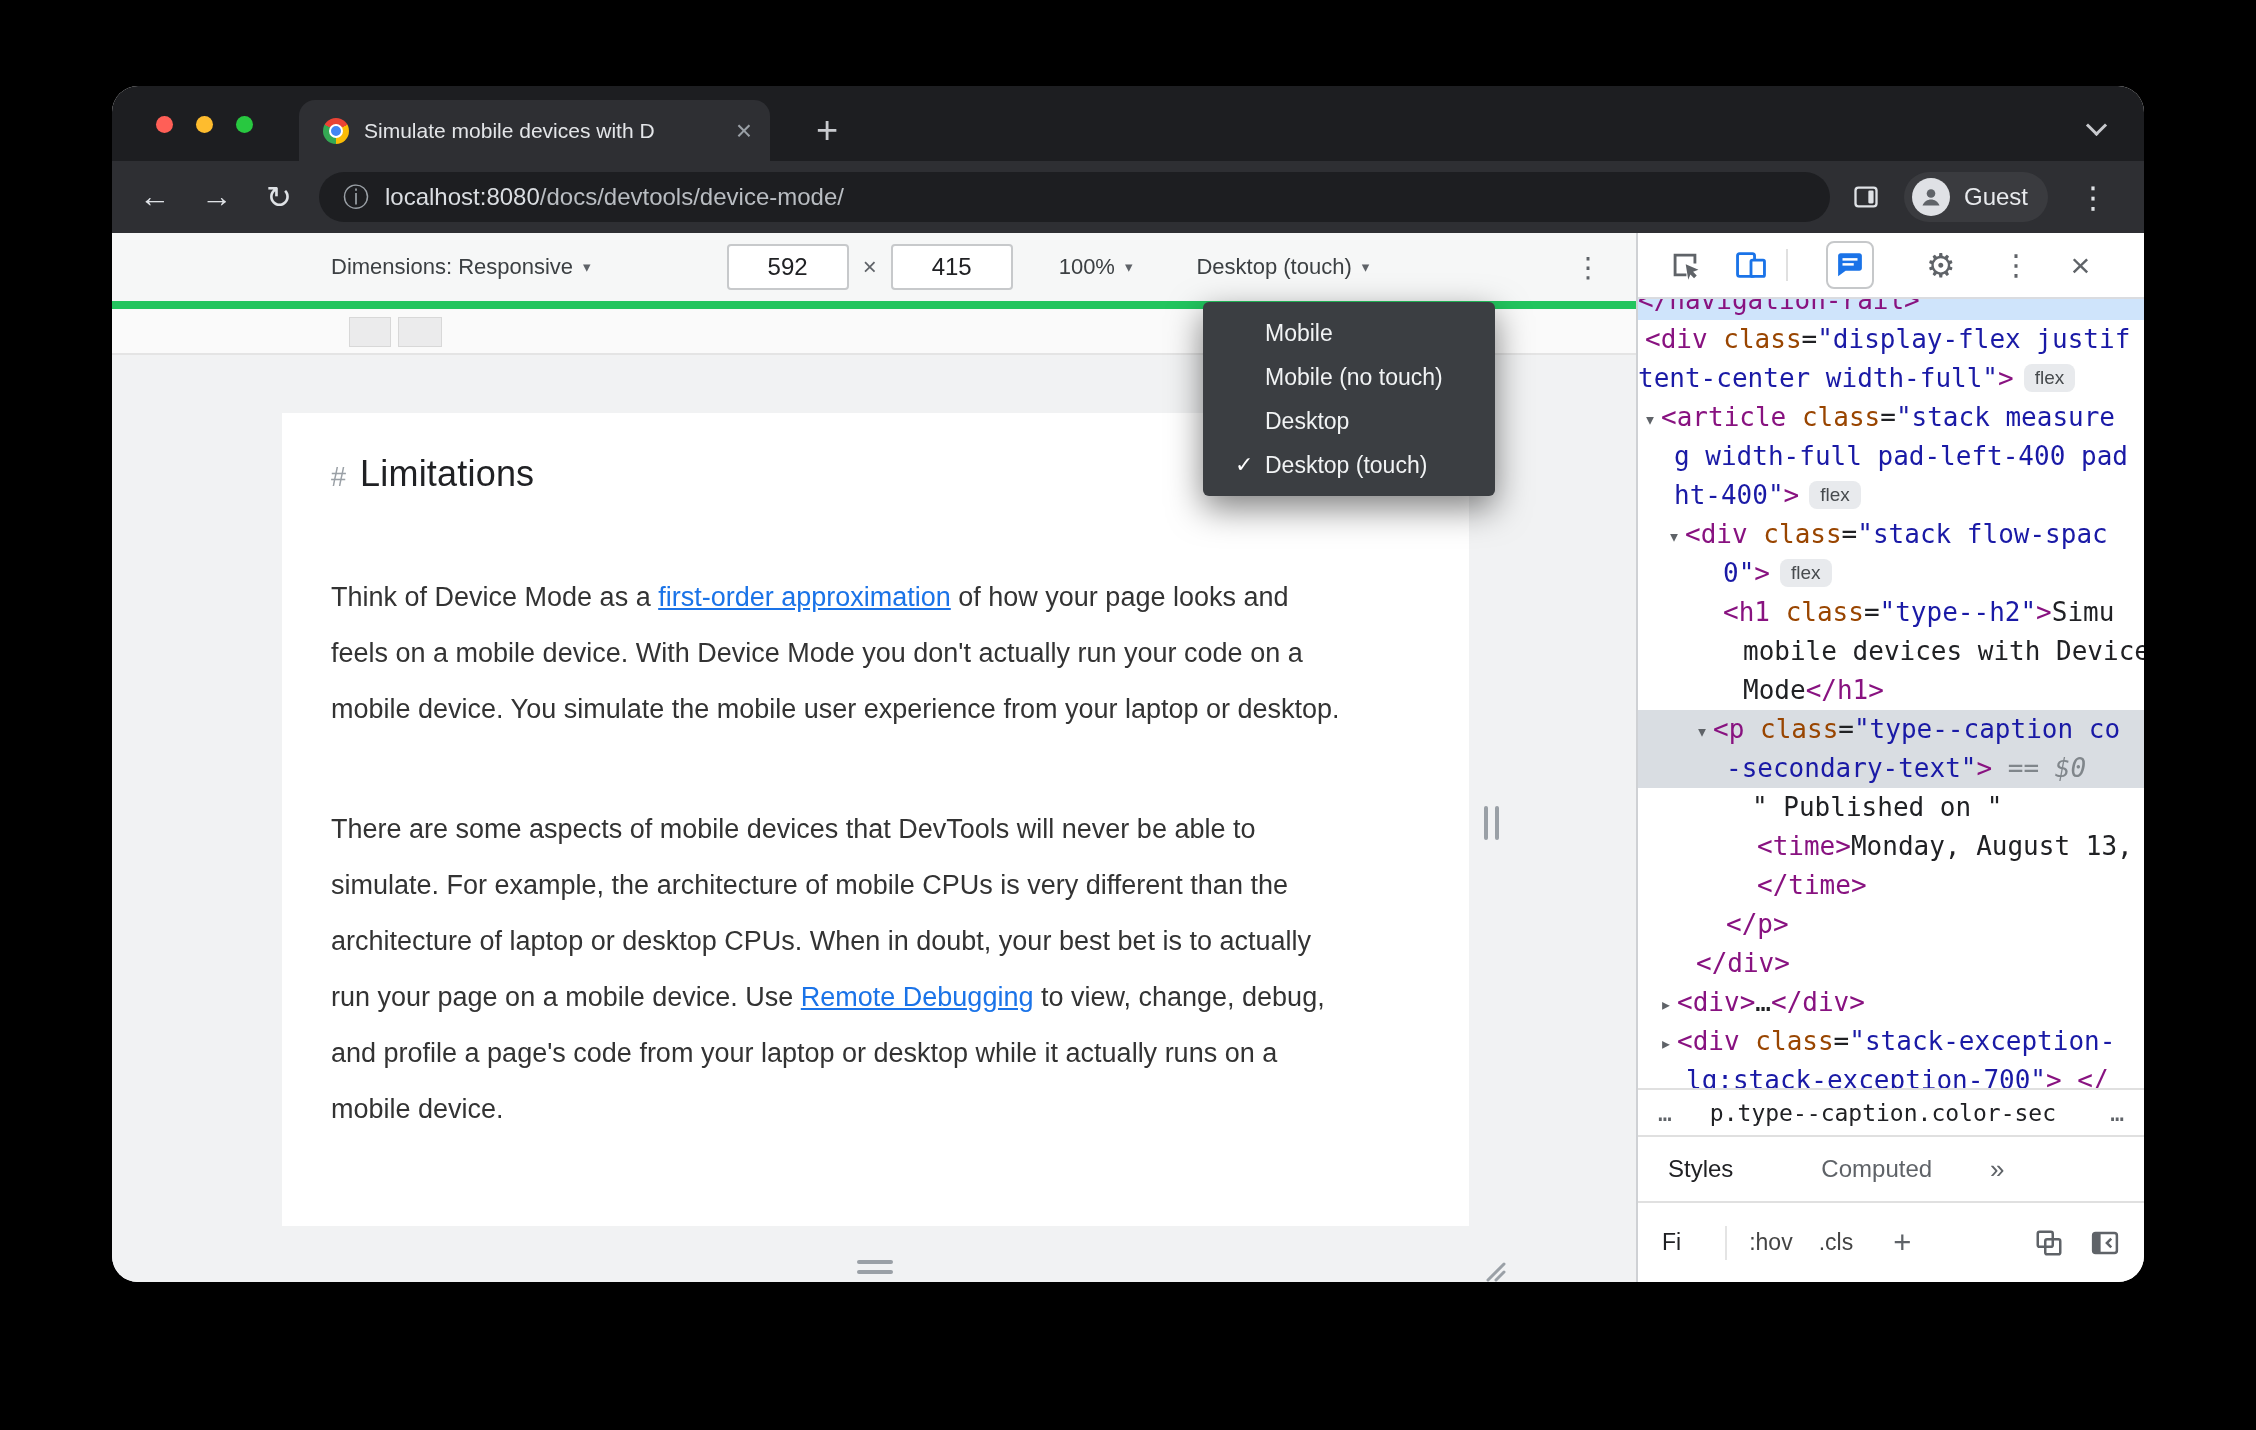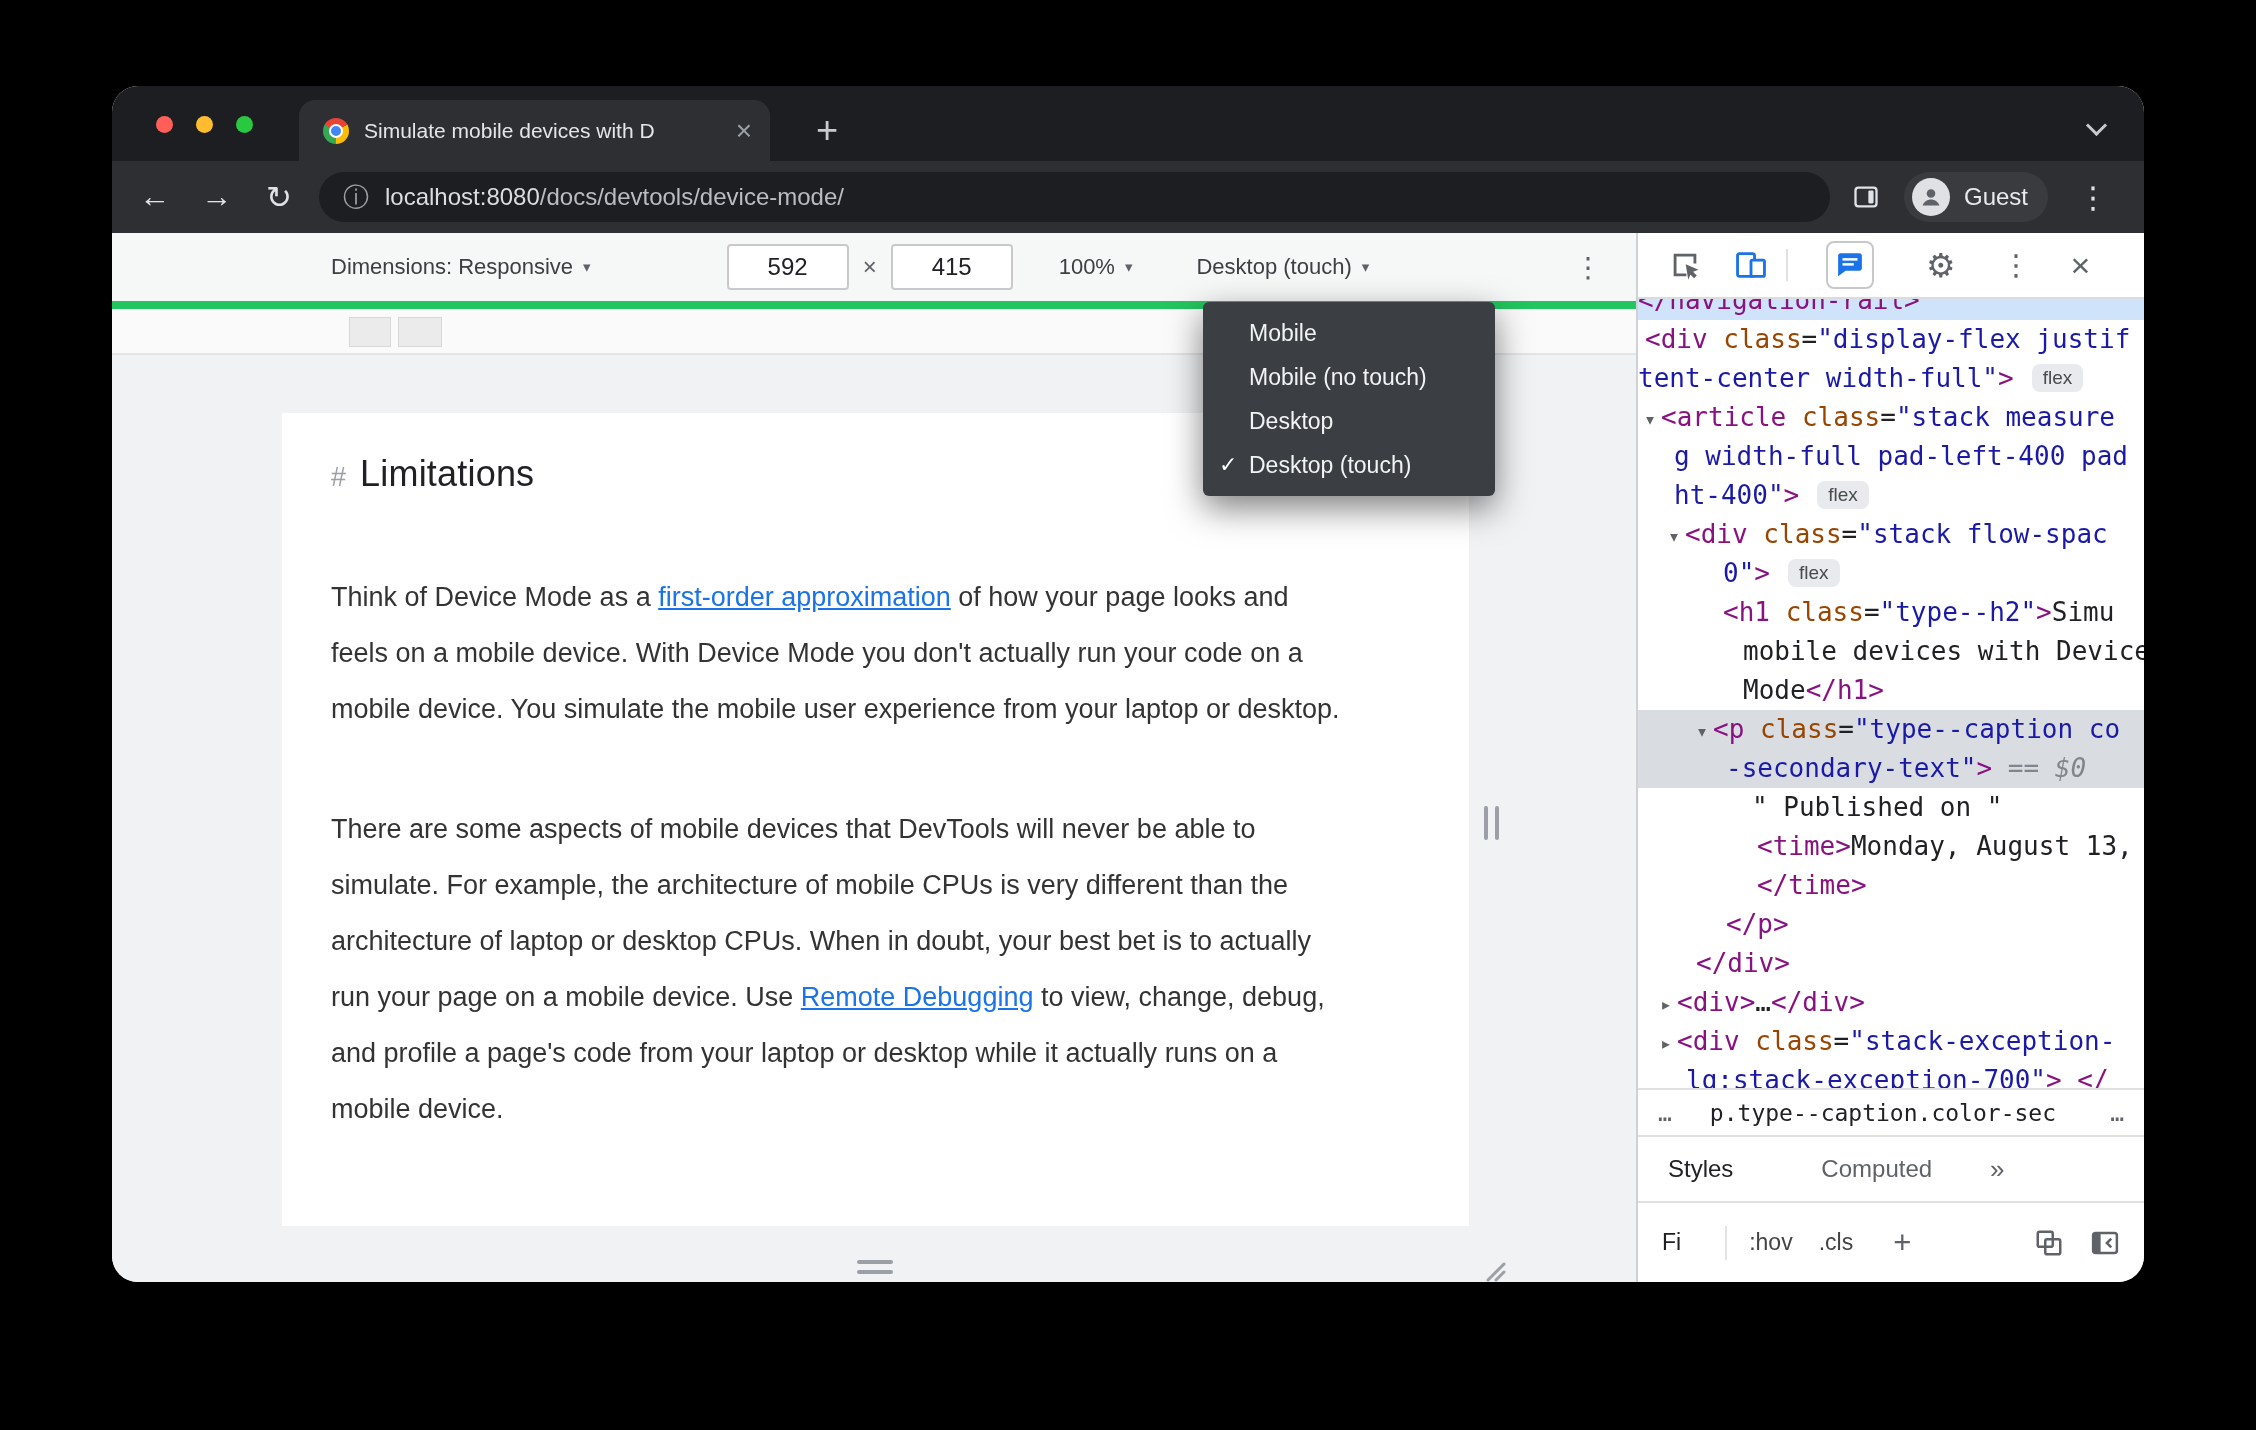--- a/index.html
+++ b/index.html
@@ -68,21 +68,21 @@
   .pg:first-child{margin-top:74px}
   .pg-link{color:var(--link-blue,#1a73e8);}
   .h-right{position:absolute;left:1372px;top:451px;display:flex;gap:7px}
   .h-right i{display:block;width:4px;height:34px;background:#9aa0a6;border-radius:2px}
   .h-bottom{position:absolute;left:745px;top:905px;display:flex;flex-direction:column;gap:6px}
   .h-bottom i{display:block;width:36px;height:4px;background:#9aa0a6;border-radius:2px}
   .h-corner{position:absolute;left:1368px;top:901px}
 
   
   .devmenu{position:absolute;left:1091px;top:216px;width:292px;background:#3b3e42;border-radius:6px;box-shadow:0 12px 34px rgba(0,0,0,.5);padding:9px 0;z-index:50}
-  .menu-item{height:44px;display:flex;align-items:center;padding-left:16px;color:#f1f3f4;font-size:23px}
+  .menu-item{height:44px;display:flex;align-items:center;padding-left:32px;color:#f1f3f4;font-size:23px}
   .menu-check{width:30px;flex:none;font-size:22px;color:#fff}
   .menu-label{white-space:nowrap}
 
   
   .dt-toolbar{height:66px;flex:none;border-bottom:2px solid #dadce0;display:flex;align-items:center;padding-left:30px}
   .dt-ic{display:flex;align-items:center;justify-content:center;flex:none}
   .dt-sep{width:2px;height:32px;background:#e0e0e0;margin:0 16px 0 18px}
   .bubble-box{width:48px;height:48px;border:2px solid #c6c8ca;border-radius:8px;display:flex;align-items:center;justify-content:center;margin-left:22px}
   .gear-ic{font-size:33px;color:#5f6368;margin-left:52px}
   .dt-kebab{font-size:29px;color:#5f6368;margin-left:46px}
@@ -94,21 +94,21 @@
   .code-line:first-child{margin-top:-18px}
   .code-line.sel{background:#d9dde2}
   .code-line.hlblue{background:#cfe4fb}
   .tk-t{color:var(--tag,#881280)}
   .tk-a{color:var(--attr,#994500)}
   .tk-p{color:#202124}
   .tk-v{color:var(--val,#1a1aa6)}
   .tk-x{color:#202124}
   .tk-g{color:#5f6368;font-size:20px;margin-right:5px}
   .tk-d{color:#80868b;font-style:italic}
-  .tk-b{display:inline-block;background:#e8eaed;color:#474b4e;font-family:"Liberation Sans",sans-serif;font-size:19px;line-height:28px;padding:0 11px;border-radius:8px;margin-left:18px;vertical-align:3px}
+  .tk-b{display:inline-block;background:#e8eaed;color:#474b4e;font-family:"Liberation Sans",sans-serif;font-size:19px;line-height:28px;padding:0 11px;border-radius:8px;margin-left:10px;vertical-align:3px}
 
   .dt-crumbs{height:47px;flex:none;border-top:2px solid #e0e0e0;display:flex;align-items:center;padding:0 20px;font-family:"DejaVu Sans Mono",monospace;font-size:23px;color:#5f6368}
   .crumb{color:#202124;margin-left:38px}
   .crumb-more.right{margin-left:auto}
 
   .dt-tabs{height:66px;flex:none;border-top:2px solid #e0e0e0;display:flex;align-items:center;padding-left:30px;font-size:24px}
   .dt-tab.active{color:#202124}
   .dt-tab{color:#5f6368}
   .dt-tab + .dt-tab{margin-left:88px}
   .tabs-overflow{margin-left:58px;color:#5f6368;font-size:26px}

